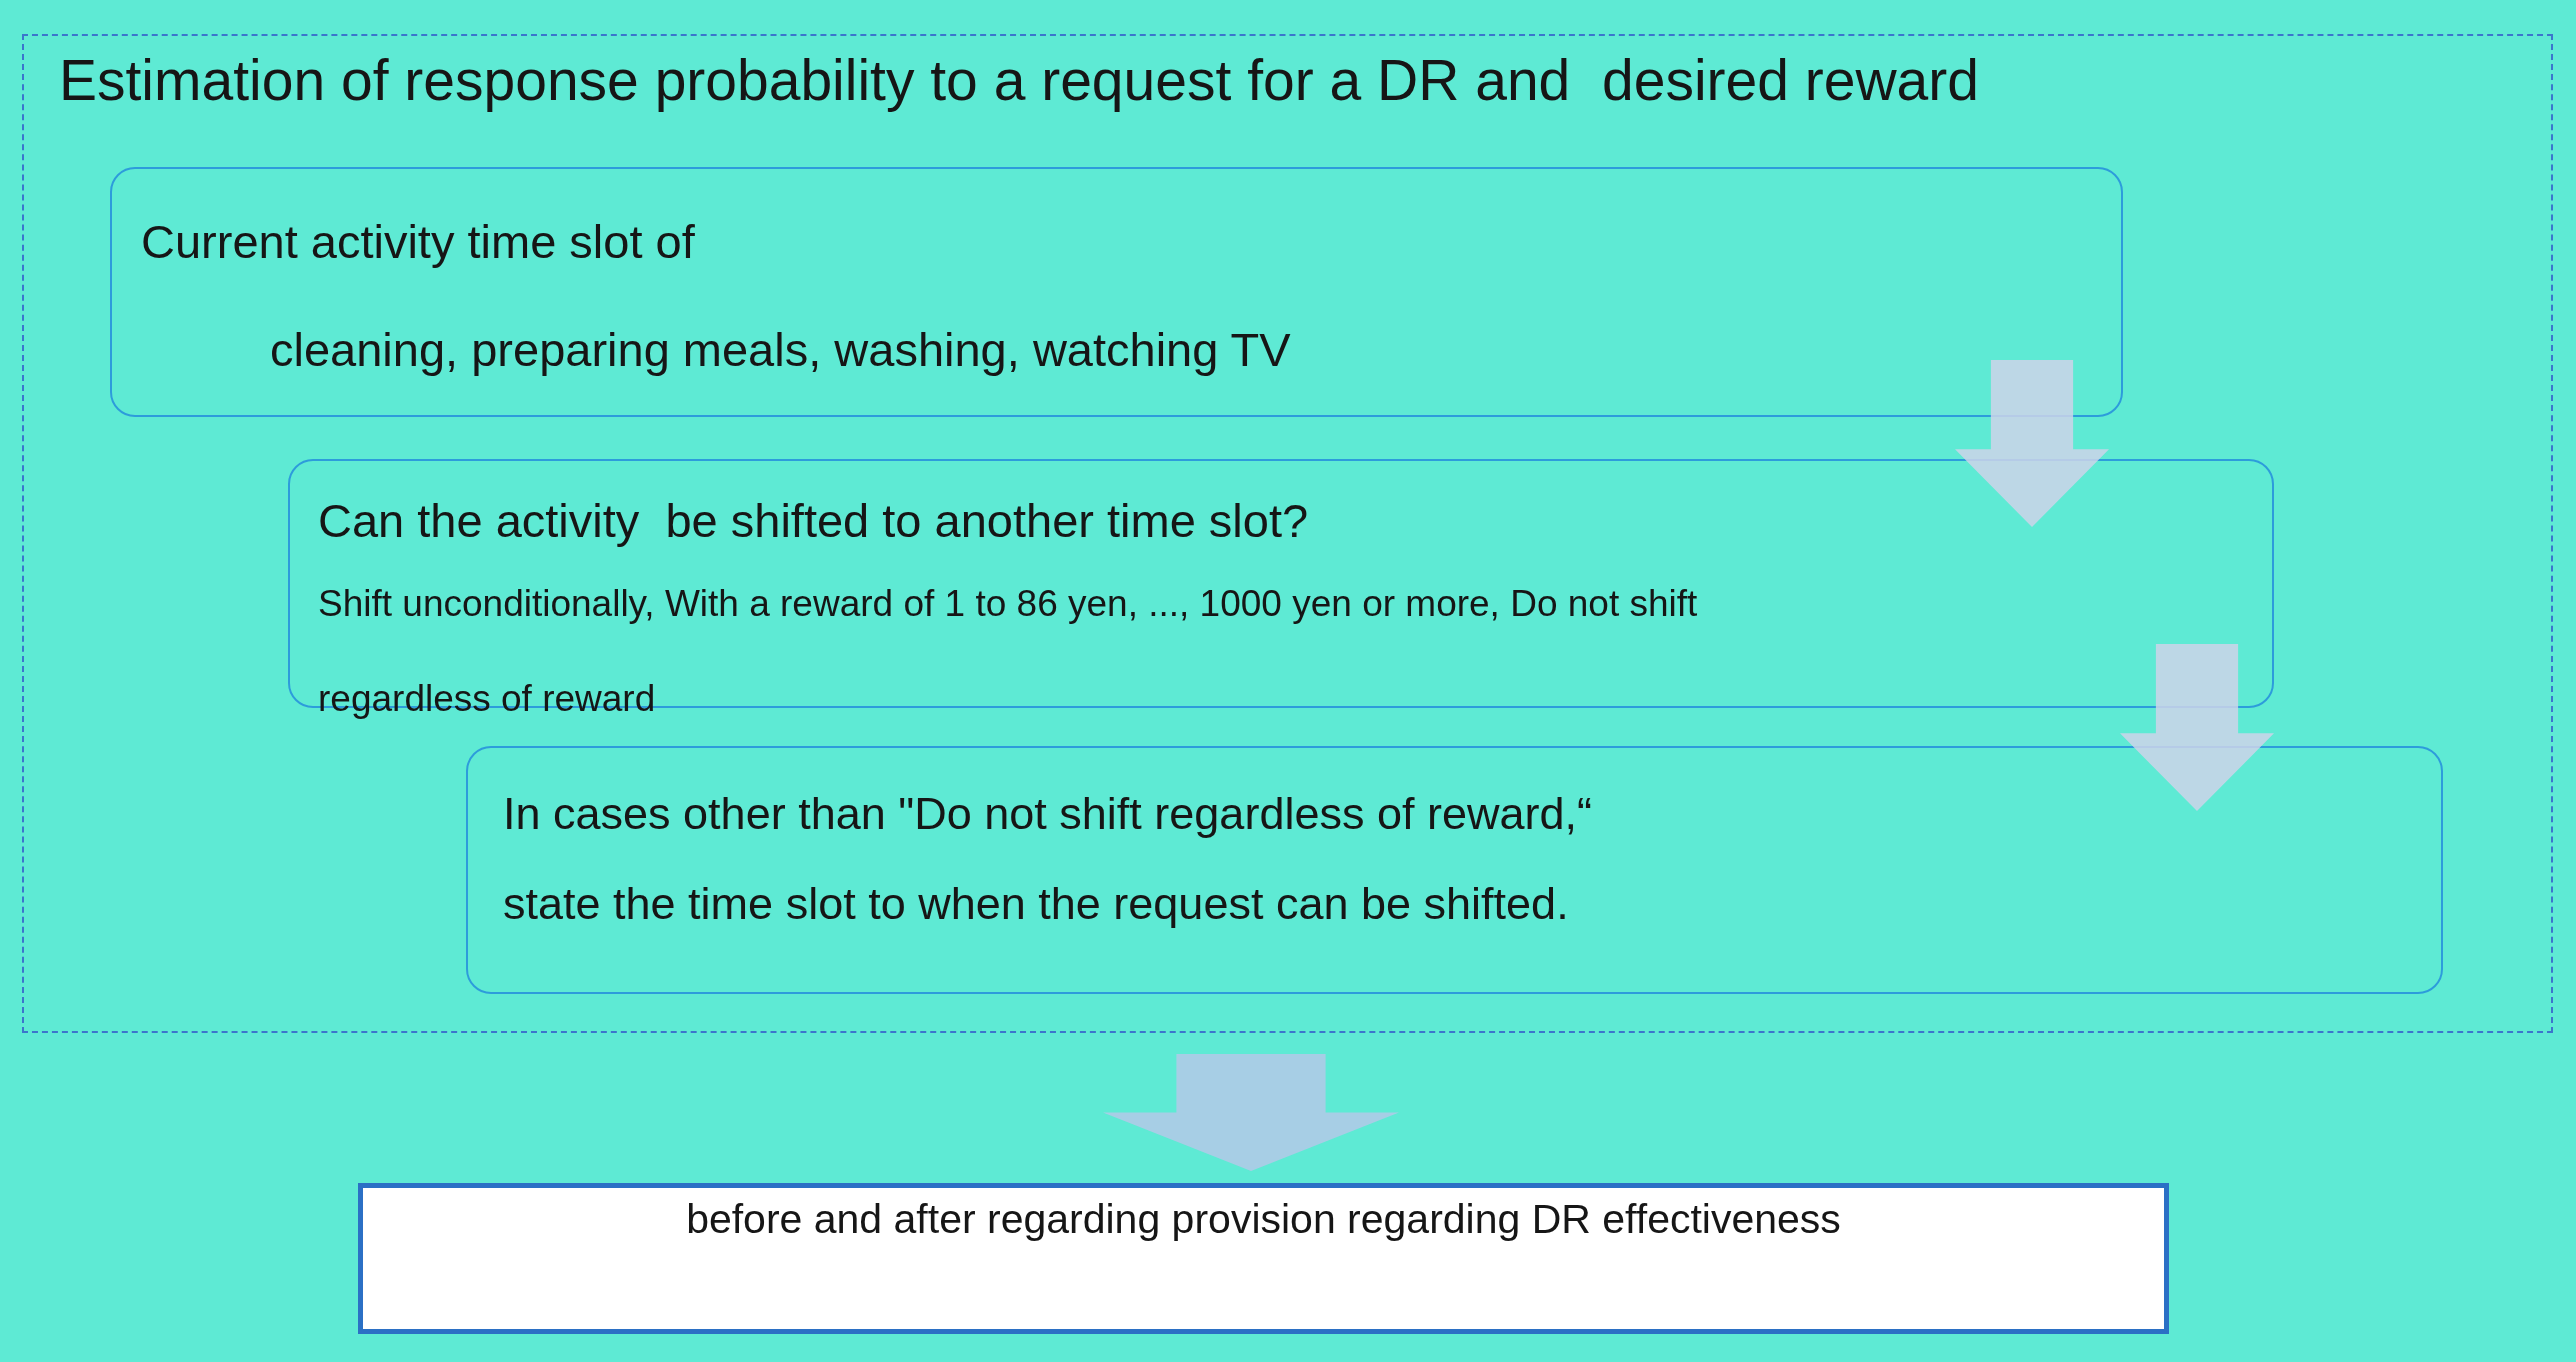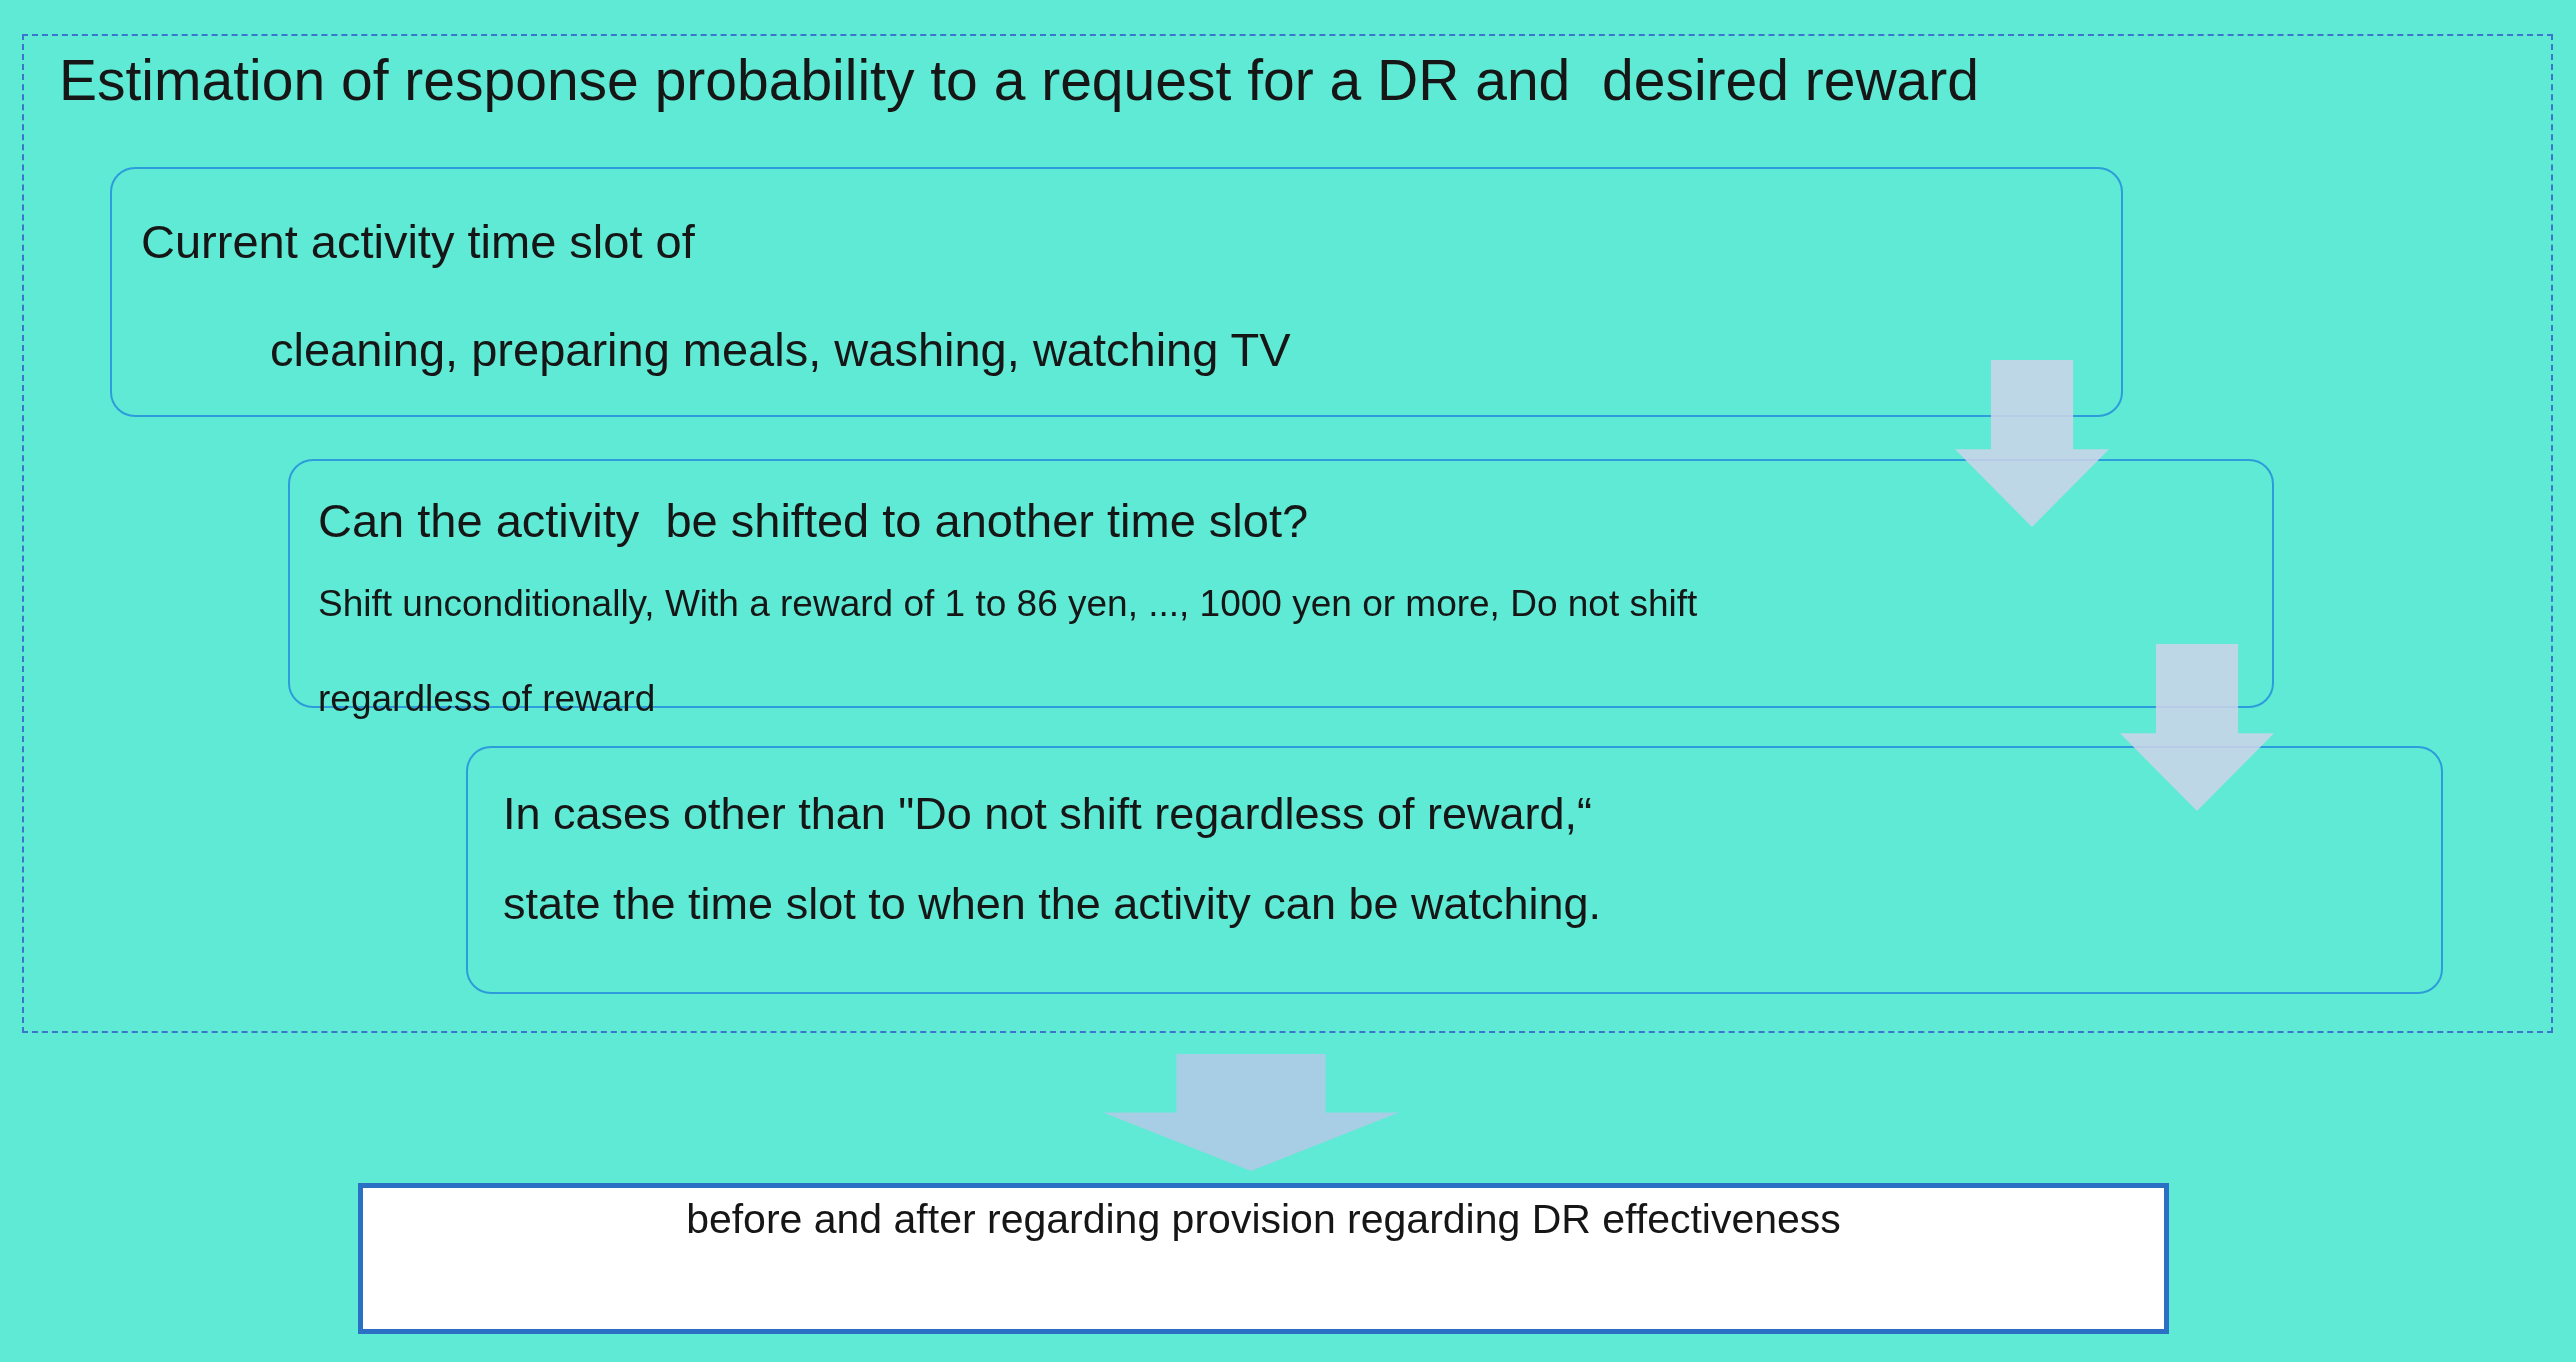--- a/index.html
+++ b/index.html
@@ -105,21 +105,21 @@
   </div>
 
   <div class="flow-box box-2">
     <p class="txt heading">Can the activity  be shifted to another time slot?</p>
     <p class="txt detail-1">Shift unconditionally, With a reward of 1 to 86 yen, ..., 1000 yen or more, Do not shift</p>
     <p class="txt detail-2">regardless of reward</p>
   </div>
 
   <div class="flow-box box-3">
     <p class="txt line-1">In cases other than "Do not shift regardless of reward,“</p>
-    <p class="txt line-2">state the time slot to when the activity can be watching.</p>
+    <p class="txt line-2">state the time slot to when the request can be shifted.</p>
   </div>
 
   <div class="down-arrow arrow-small arrow-1"></div>
   <div class="down-arrow arrow-small arrow-2"></div>
   <div class="down-arrow arrow-big"></div>
 
   <div class="result-box">
     <p class="txt line-2">before and after regarding provision regarding DR effectiveness</p>
   </div>
 

